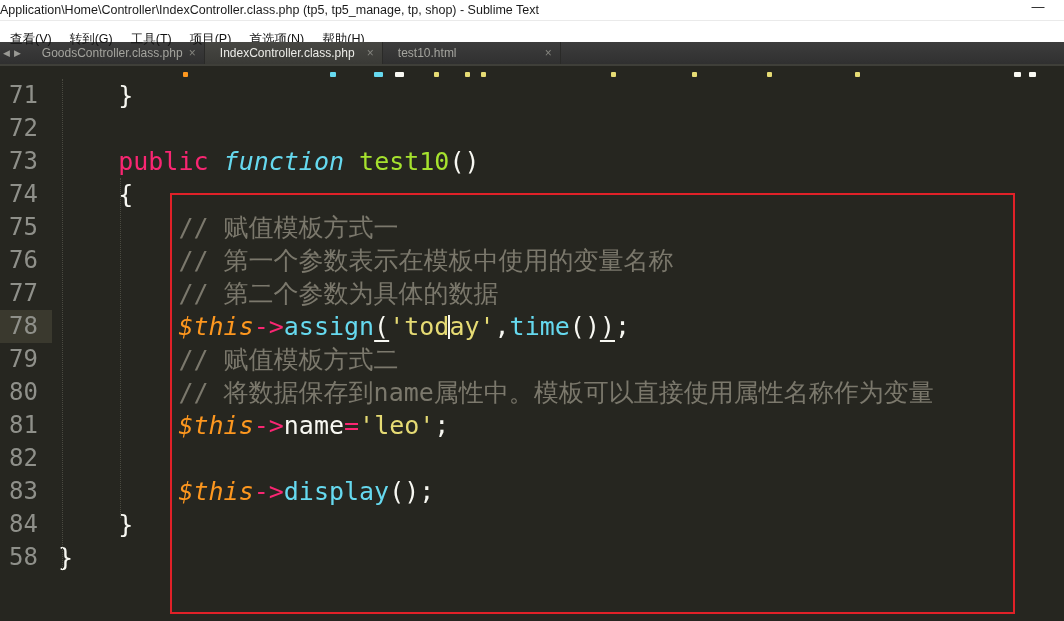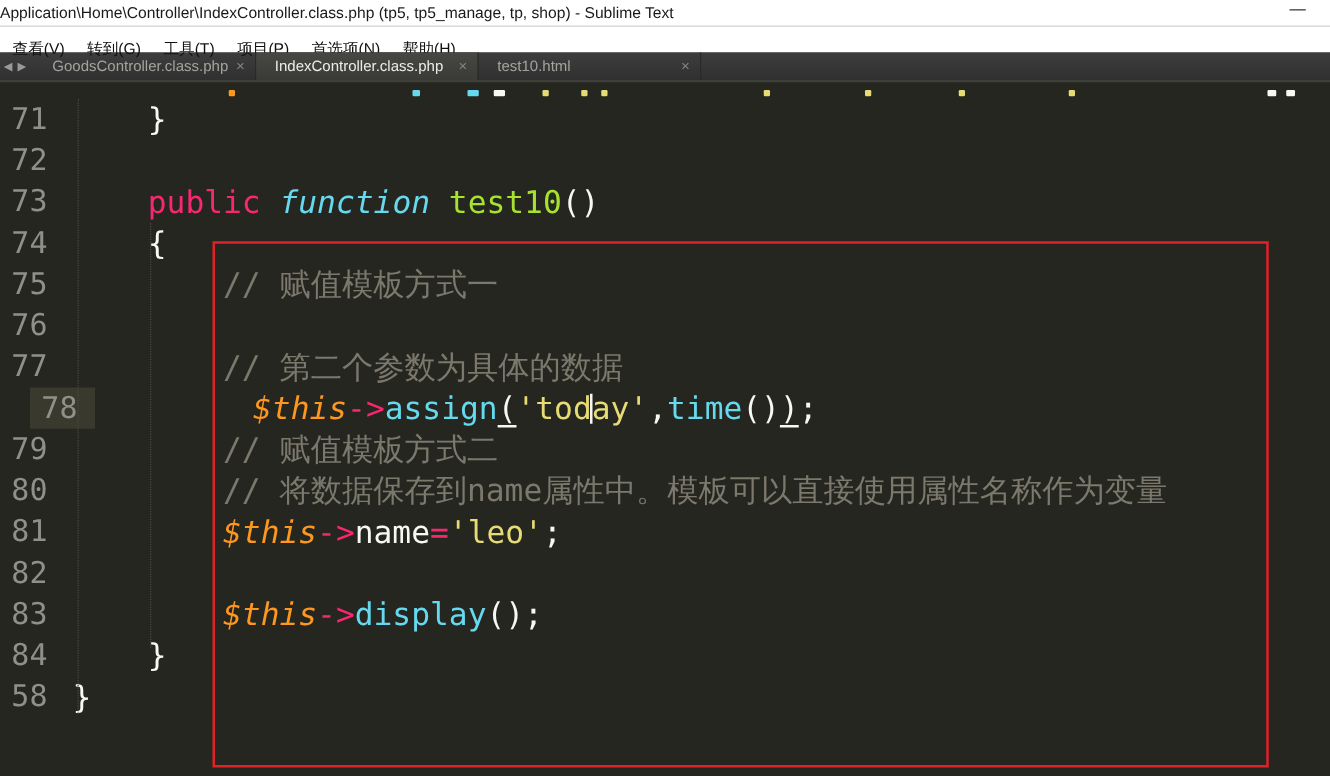--- a/index.html
+++ b/index.html
@@ -29,21 +29,21 @@
 
   
   .editor { position:relative; width:1064px; height:555px; background:var(--background,#262620);
             font-family:"DejaVu Sans Mono","Liberation Mono",monospace; font-size:25px; }
   .sliver { position:relative; height:13px; overflow:hidden; }
   .frag { position:absolute; bottom:2px; height:5px; border-radius:1px; }
 
   .line { display:flex; height:33px; line-height:33px; white-space:pre; }
   .ln { width:52px; padding-right:14px; text-align:right; color:var(--line-number,#8f908a);
         font-size:24px; flex:0 0 auto; }
-  .line.active .ln { background:var(--active-line-gutter,#3a392e);margin-left:24px; }
+  .line.active .ln { background:var(--active-line-gutter,#3a392e); }
   .code { margin-left:6px; white-space:pre; }
 
   .tk-pln { color:var(--plain,#f8f8f2); }
   .tk-kw  { color:var(--keyword,#f92672); }
   .tk-fn  { color:var(--function,#66d9ef); }
   .tk-fni { color:var(--function,#66d9ef); font-style:italic; }
   .tk-var { color:var(--variable,#fd971f); font-style:italic; }
   .tk-def { color:var(--definition,#a6e22e); }
   .tk-str { color:var(--string,#e6db74);text-align:center; }
   .tk-com { color:var(--comment,#7b786c); }
@@ -111,21 +111,21 @@
       <div class="frag" style="left: 855px; width: 5px; background: rgb(230, 219, 116);"></div>
       <div class="frag" style="left: 1014px; width: 7px; background: rgb(248, 248, 242);"></div>
       <div class="frag" style="left: 1029px; width: 7px; background: rgb(248, 248, 242);"></div>
     </div>
   <div id="lines">
       <div class="line"><div class="ln">71</div><div class="code">    <span class="tk-pln">}</span></div></div>
       <div class="line"><div class="ln">72</div><div class="code"></div></div>
       <div class="line"><div class="ln">73</div><div class="code">    <span class="tk-kw">public</span><span class="tk-pln"> </span><span class="tk-fni">function</span><span class="tk-pln"> </span><span class="tk-def">test10</span><span class="tk-pln">()</span></div></div>
       <div class="line"><div class="ln">74</div><div class="code">    <span class="tk-pln">{</span></div></div>
       <div class="line"><div class="ln">75</div><div class="code">        <span class="tk-com">// 赋值模板方式一</span></div></div>
-      <div class="line"><div class="ln">76</div></div>
+      <div class="line"><div class="ln">76</div><div class="code">        <span class="tk-com">// 第一个参数表示在模板中使用的变量名称</span></div></div>
       <div class="line"><div class="ln">77</div><div class="code">        <span class="tk-com">// 第二个参数为具体的数据</span></div></div>
       <div class="line active"><div class="ln">78</div><div class="code">        <span class="tk-var">$this</span><span class="tk-kw">-&gt;</span><span class="tk-fn">assign</span><span class="tk-u">(</span><span class="tk-str">'tod</span><span class="caret"></span><span class="tk-str">ay'</span><span class="tk-pln">,</span><span class="tk-fn">time</span><span class="tk-pln">()</span><span class="tk-u">)</span><span class="tk-pln">;</span></div></div>
       <div class="line"><div class="ln">79</div><div class="code">        <span class="tk-com">// 赋值模板方式二</span></div></div>
       <div class="line"><div class="ln">80</div><div class="code">        <span class="tk-com">// 将数据保存到name属性中。模板可以直接使用属性名称作为变量</span></div></div>
       <div class="line"><div class="ln">81</div><div class="code">        <span class="tk-var">$this</span><span class="tk-kw">-&gt;</span><span class="tk-pln">name</span><span class="tk-kw">=</span><span class="tk-str">'leo'</span><span class="tk-pln">;</span></div></div>
       <div class="line"><div class="ln">82</div><div class="code"></div></div>
       <div class="line"><div class="ln">83</div><div class="code">        <span class="tk-var">$this</span><span class="tk-kw">-&gt;</span><span class="tk-fn">display</span><span class="tk-pln">()</span><span class="tk-pln">;</span></div></div>
       <div class="line"><div class="ln">84</div><div class="code">    <span class="tk-pln">}</span></div></div>
       <div class="line"><div class="ln">58</div><div class="code"><span class="tk-pln">}</span></div></div>
     </div>

